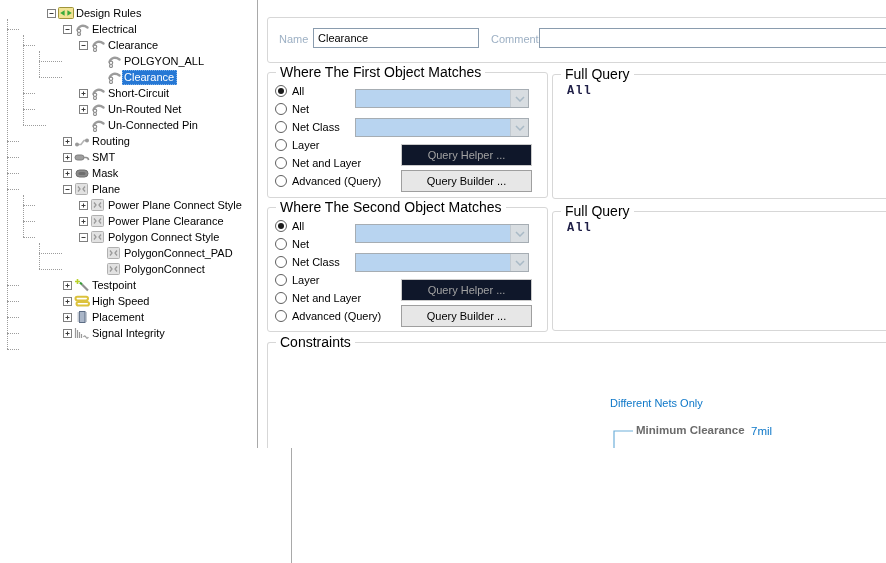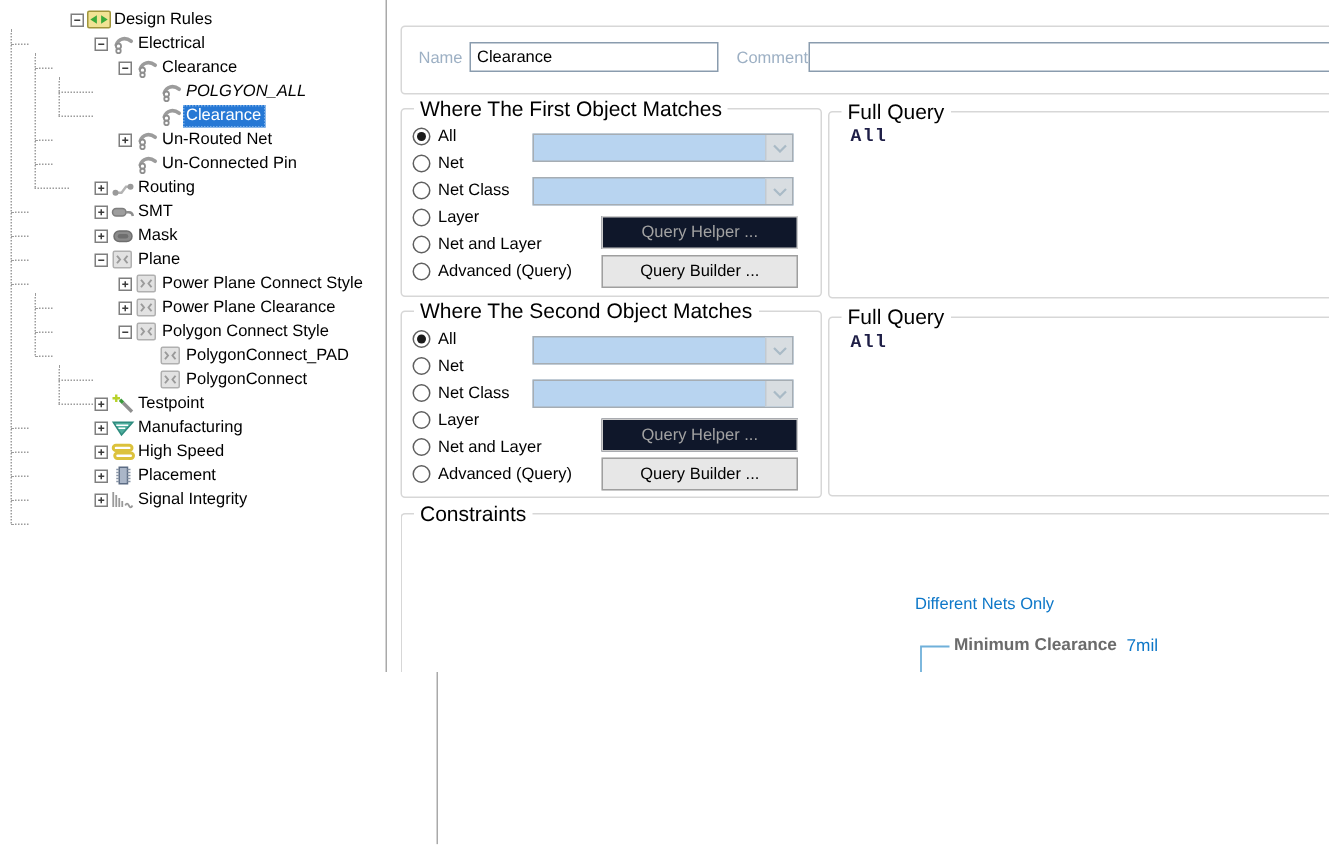--- a/index.html
+++ b/index.html
@@ -152,41 +152,57 @@
           </span>
           <span class="ticon">
             <svg width="16" height="14" viewBox="0 0 16 14">
               <path d="M3.5 8 C5 3.5 9.5 2.5 13.5 5.5" fill="none" stroke="#9c9c9c" stroke-width="2.4" stroke-linecap="round"></path>
               <circle cx="5" cy="8.8" r="1.7" fill="#fff" stroke="#8e8e8e" stroke-width="1.2"></circle>
               <circle cx="5" cy="12" r="1.5" fill="#fff" stroke="#8e8e8e" stroke-width="1.2"></circle>
             </svg>
           </span>
           <span class="tlabel">Clearance</span>
         </div>
-        <div class="trow" style="padding-left: 51px; font-style: italic;">
-          <span class="expbox hidden"></span>
-          <span class="ticon">
-            <svg width="16" height="14" viewBox="0 0 16 14">
-              <path d="M3.5 8 C5 3.5 9.5 2.5 13.5 5.5" fill="none" stroke="#9c9c9c" stroke-width="2.4" stroke-linecap="round"></path>
-              <circle cx="5" cy="8.8" r="1.7" fill="#fff" stroke="#8e8e8e" stroke-width="1.2"></circle>
-              <circle cx="5" cy="12" r="1.5" fill="#fff" stroke="#8e8e8e" stroke-width="1.2"></circle>
-            </svg>
-          </span>
-          <span class="tlabel">POLGYON_ALL</span>
-        </div>
         <div class="trow" style="padding-left: 51px;">
           <span class="expbox hidden"></span>
           <span class="ticon">
             <svg width="16" height="14" viewBox="0 0 16 14">
               <path d="M3.5 8 C5 3.5 9.5 2.5 13.5 5.5" fill="none" stroke="#9c9c9c" stroke-width="2.4" stroke-linecap="round"></path>
               <circle cx="5" cy="8.8" r="1.7" fill="#fff" stroke="#8e8e8e" stroke-width="1.2"></circle>
               <circle cx="5" cy="12" r="1.5" fill="#fff" stroke="#8e8e8e" stroke-width="1.2"></circle>
             </svg>
           </span>
+          <span class="tlabel">POLGYON_ALL</span>
+        </div>
+        <div class="trow" style="padding-left: 51px;">
+          <span class="expbox hidden"></span>
+          <span class="ticon">
+            <svg width="16" height="14" viewBox="0 0 16 14">
+              <path d="M3.5 8 C5 3.5 9.5 2.5 13.5 5.5" fill="none" stroke="#9c9c9c" stroke-width="2.4" stroke-linecap="round"></path>
+              <circle cx="5" cy="8.8" r="1.7" fill="#fff" stroke="#8e8e8e" stroke-width="1.2"></circle>
+              <circle cx="5" cy="12" r="1.5" fill="#fff" stroke="#8e8e8e" stroke-width="1.2"></circle>
+            </svg>
+          </span>
           <span class="tlabel sel">Clearance</span>
+        </div>
+        <div class="trow" style="padding-left: 35px;">
+          <span class="expbox">
+            <svg width="7" height="7" viewBox="0 0 7 7">
+              <line x1="1.5" y1="3.5" x2="5.5" y2="3.5" stroke="#3c3c3c" stroke-width="1"></line>
+              <line x1="3.5" y1="1.5" x2="3.5" y2="5.5" stroke="#3c3c3c" stroke-width="1"></line>
+            </svg>
+          </span>
+          <span class="ticon">
+            <svg width="16" height="14" viewBox="0 0 16 14">
+              <path d="M3.5 8 C5 3.5 9.5 2.5 13.5 5.5" fill="none" stroke="#9c9c9c" stroke-width="2.4" stroke-linecap="round"></path>
+              <circle cx="5" cy="8.8" r="1.7" fill="#fff" stroke="#8e8e8e" stroke-width="1.2"></circle>
+              <circle cx="5" cy="12" r="1.5" fill="#fff" stroke="#8e8e8e" stroke-width="1.2"></circle>
+            </svg>
+          </span>
+          <span class="tlabel">Short-Circuit</span>
         </div>
         <div class="trow" style="padding-left: 35px;">
           <span class="expbox">
             <svg width="7" height="7" viewBox="0 0 7 7">
               <line x1="1.5" y1="3.5" x2="5.5" y2="3.5" stroke="#3c3c3c" stroke-width="1"></line>
               <line x1="3.5" y1="1.5" x2="3.5" y2="5.5" stroke="#3c3c3c" stroke-width="1"></line>
             </svg>
           </span>
           <span class="ticon">
             <svg width="16" height="14" viewBox="0 0 16 14">
@@ -358,35 +374,20 @@
             </svg>
           </span>
           <span class="ticon">
             <svg width="16" height="14" viewBox="0 0 16 14">
               <path d="M14 12.5 L8 6.5" stroke="#909090" stroke-width="2.2"></path>
               <path d="M8 6.5 L6 4.5" stroke="#3a9a3a" stroke-width="2.2"></path>
               <path d="M3.5 1 v5 M1 3.5 h5" stroke="#b8d22a" stroke-width="1.6"></path>
             </svg>
           </span>
           <span class="tlabel">Testpoint</span>
-        </div>
-        <div class="trow" style="padding-left: 19px;">
-          <span class="expbox">
-            <svg width="7" height="7" viewBox="0 0 7 7">
-              <line x1="1.5" y1="3.5" x2="5.5" y2="3.5" stroke="#3c3c3c" stroke-width="1"></line>
-              <line x1="3.5" y1="1.5" x2="3.5" y2="5.5" stroke="#3c3c3c" stroke-width="1"></line>
-            </svg>
-          </span>
-          <span class="ticon">
-            <svg width="16" height="14" viewBox="0 0 16 14">
-              <path d="M1.5 3.5 h13 l-7.5 8.5 z" fill="#4fae9e" stroke="#2e8b7e"></path>
-              <path d="M3.5 5.5 h8 M5 7.5 h4.5" stroke="#ffffff" stroke-width="1" fill="none"></path>
-            </svg>
-          </span>
-          <span class="tlabel">Manufacturing</span>
         </div>
         <div class="trow" style="padding-left: 19px;">
           <span class="expbox">
             <svg width="7" height="7" viewBox="0 0 7 7">
               <line x1="1.5" y1="3.5" x2="5.5" y2="3.5" stroke="#3c3c3c" stroke-width="1"></line>
               <line x1="3.5" y1="1.5" x2="3.5" y2="5.5" stroke="#3c3c3c" stroke-width="1"></line>
             </svg>
           </span>
           <span class="ticon">
             <svg width="16" height="14" viewBox="0 0 16 14">

